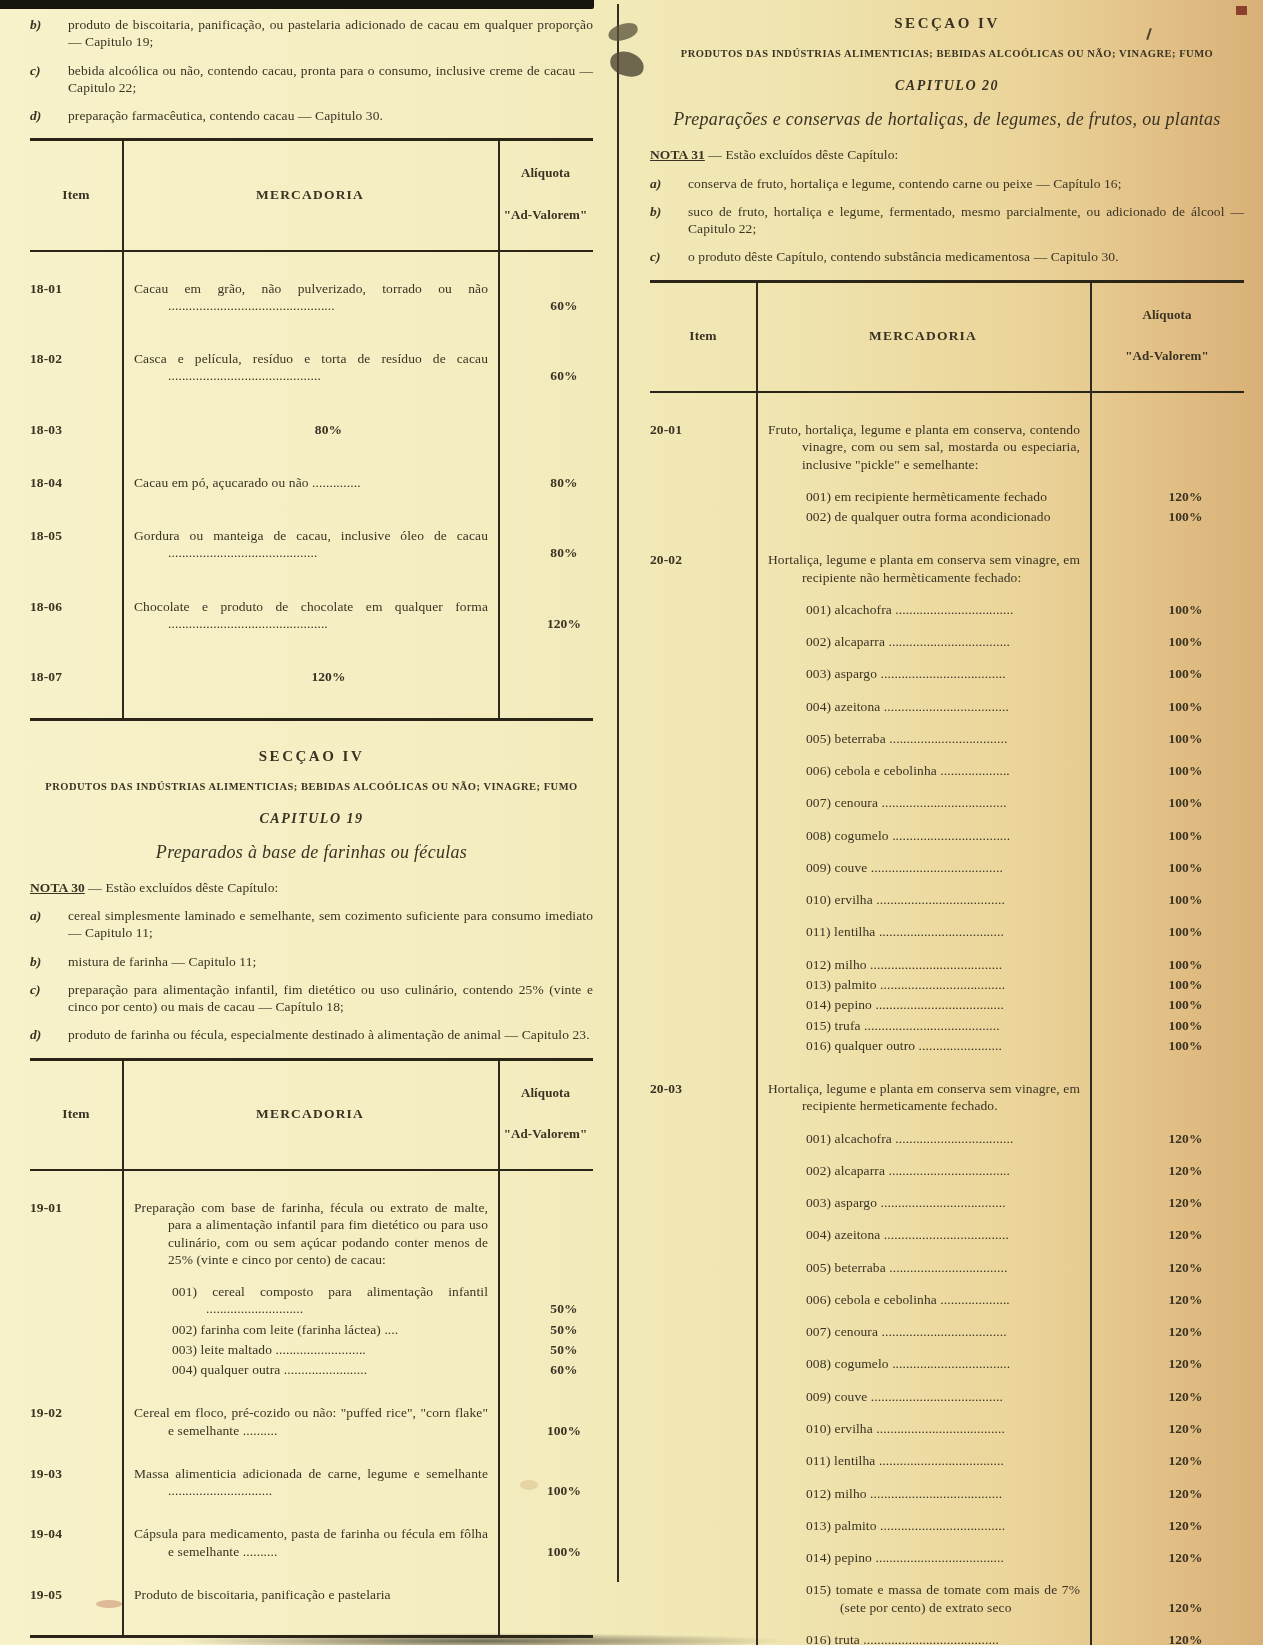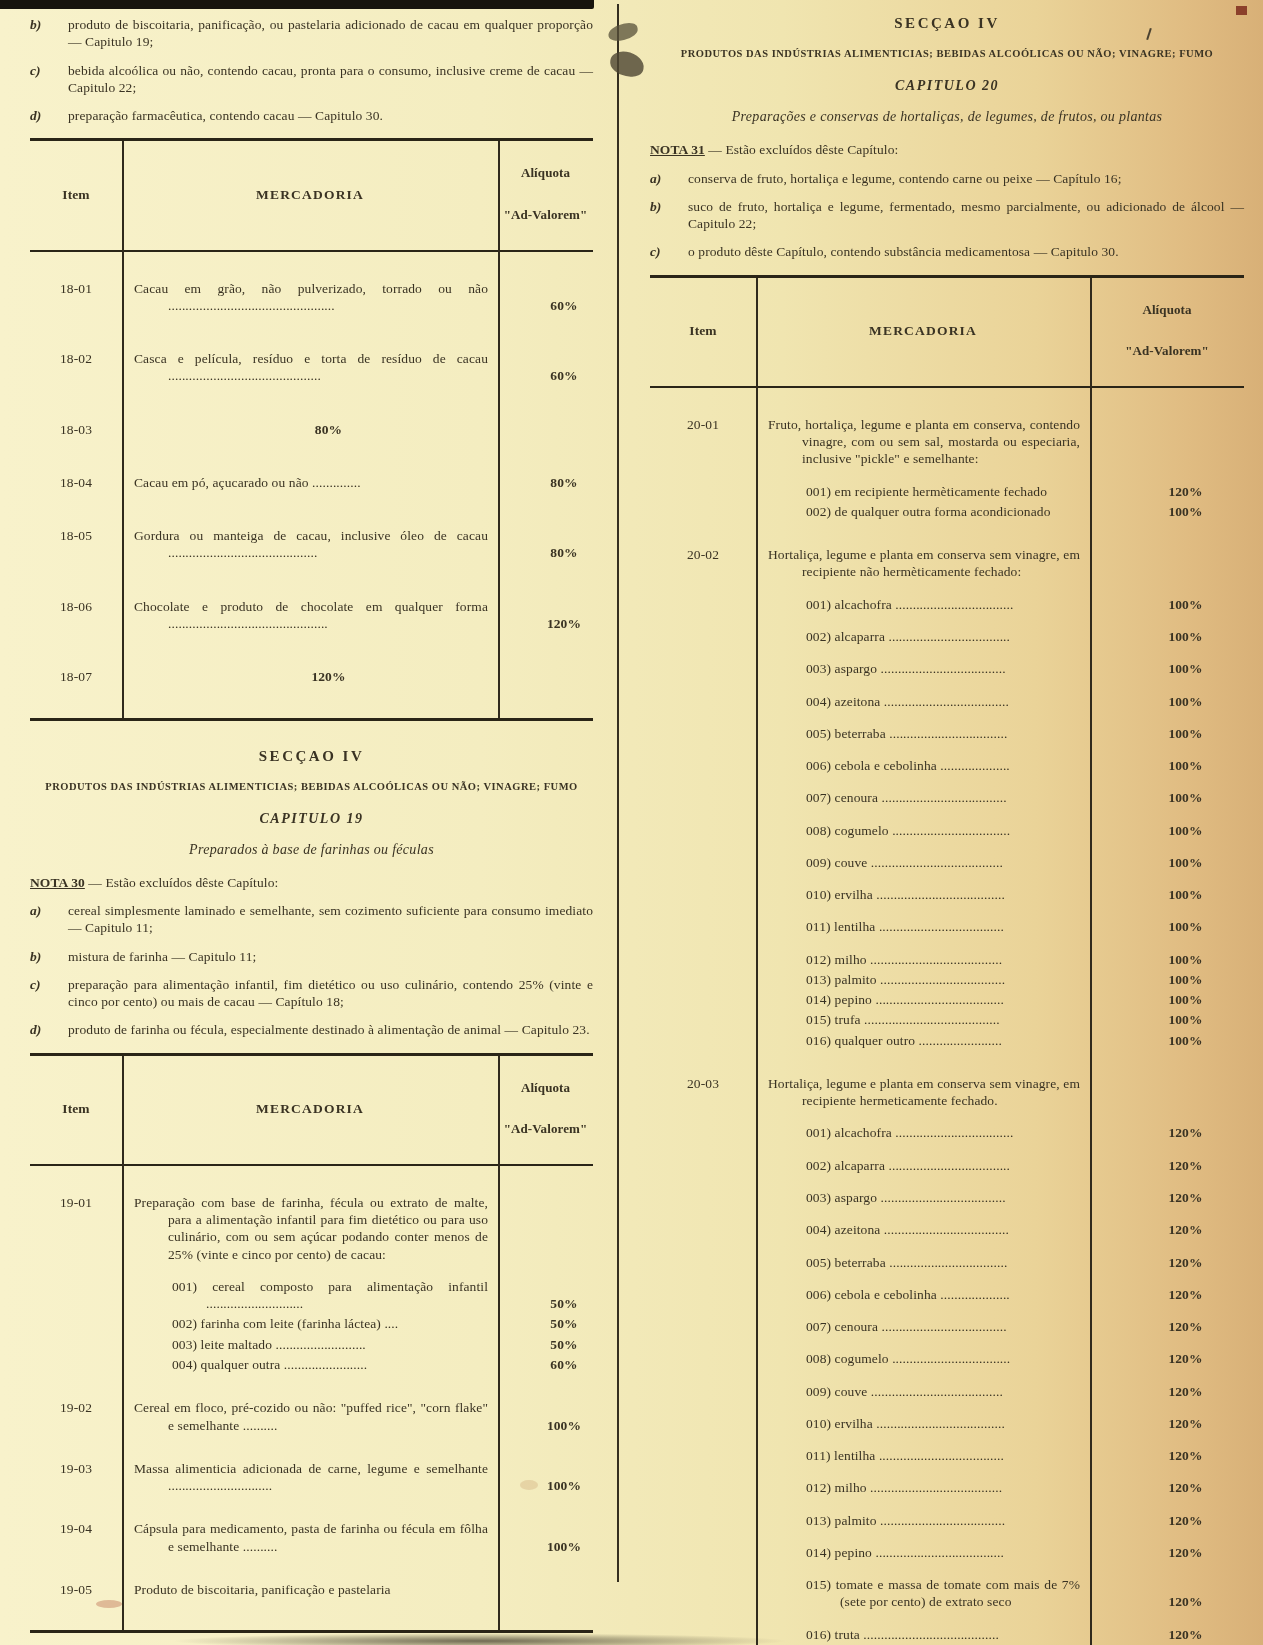--- a/index.html
+++ b/index.html
@@ -26,41 +26,41 @@
   .col-right{position:absolute;left:650px;top:8px;width:594px;}
 
   .list-item{display:grid;grid-template-columns:38px 1fr;margin-bottom:11px;}
   .li-label{font-weight:bold;font-style:italic;}
   .li-text{text-align:justify;}
 
   .sec{text-align:center;margin:26px 6px 8px;}
   .sec-title{font-weight:bold;font-size:15px;letter-spacing:2.5px;}
   .sec-sub{font-size:10.5px;font-weight:bold;letter-spacing:.5px;margin-top:13px;line-height:1.55;}
   .sec-chap{font-style:italic;font-weight:bold;font-size:14px;letter-spacing:1.5px;margin-top:15px;}
-  .sec-desc{font-style:italic;font-size:14px;margin-top:13px;letter-spacing:.3px;}
+  .sec-desc{font-style:italic;font-size:18px;margin-top:13px;letter-spacing:.3px;}
 
   .nota{margin-top:15px;}
   .nota-head{margin-bottom:11px;}
   .nota-label{font-weight:bold;text-decoration:underline;}
 
   .dtable{position:relative;margin-top:14px;border-top:3px solid #2a2517;border-bottom:3px solid #2a2517;}
   .dtable .vline{position:absolute;top:0;bottom:0;width:2px;background:#302a1d;}
   .v1{left:var(--c1);} .v2{left:var(--c2);}
   .t-left{--c1:92px;--c2:468px;}
   .t-right{--c1:106px;--c2:440px;}
   .thead{display:grid;grid-template-columns:var(--c1) calc(var(--c2) - var(--c1)) 1fr;border-bottom:2.5px solid #2a2517;padding:24px 0 26px;}
   .h-item,.h-merc{align-self:center;text-align:center;font-weight:bold;}
   .h-merc{letter-spacing:1.2px;}
   .h-rate{display:flex;flex-direction:column;align-items:center;gap:25px;font-weight:bold;font-size:13px;text-align:center;}
   .tbody{padding:28px 0 32px;}
   .tline{display:grid;grid-template-columns:var(--c1) calc(var(--c2) - var(--c1)) 1fr;}
   .row-main{margin-top:26px;}
   .t18 .row-main{margin-top:36px;}
   .tbody > :first-child{margin-top:0;}
-  .c-item{text-align:center;font-weight:normal;}
+  .c-item{font-weight:bold;}
   .c-desc{padding:0 10px 0 46px;text-indent:-34px;text-align:justify;overflow-wrap:break-word;}
   .row-sub .c-desc{padding-left:84px;}
   .c-rate{align-self:end;text-align:center;font-weight:bold;padding-left:37px;}
   .subwrap{margin-top:15px;}
   .subwrap .tline{margin-top:3px;}
   .subwrap.wide .tline{margin-top:15px;}
   .subwrap.wide .tline.tight{margin-top:3px;}
 </style>
 </head>
 <body>

